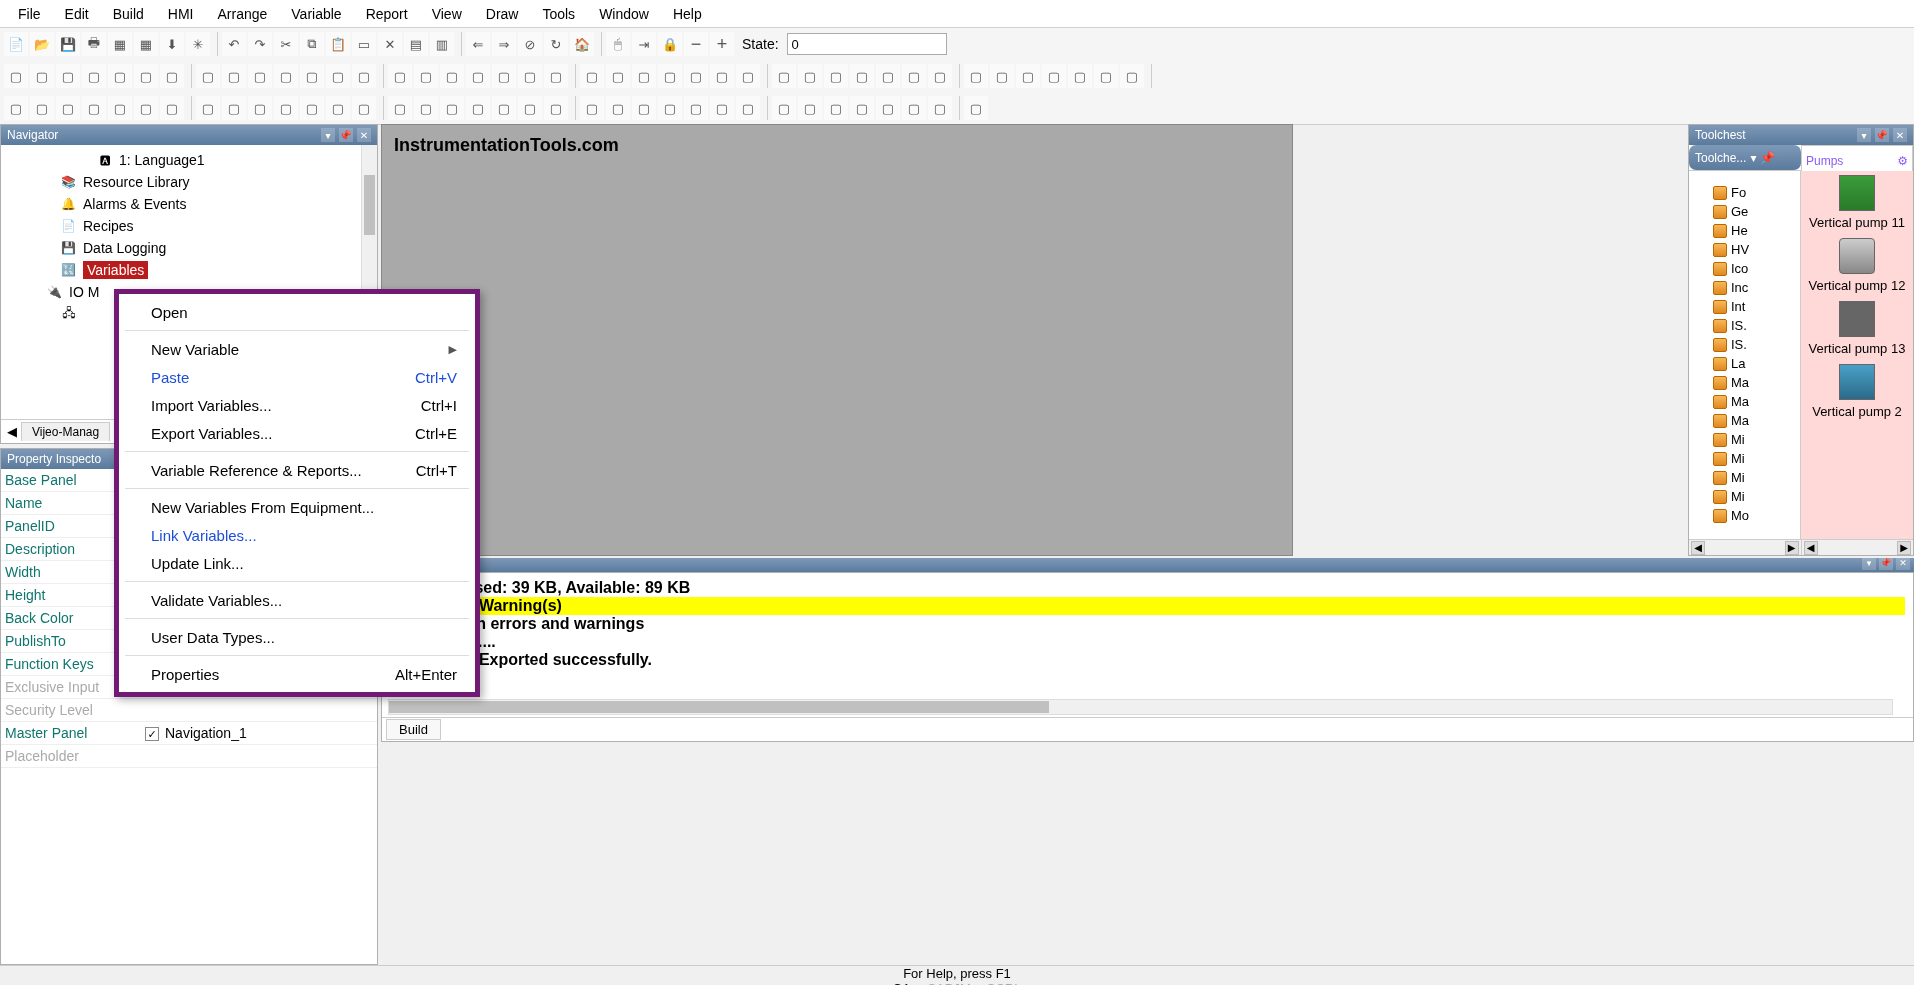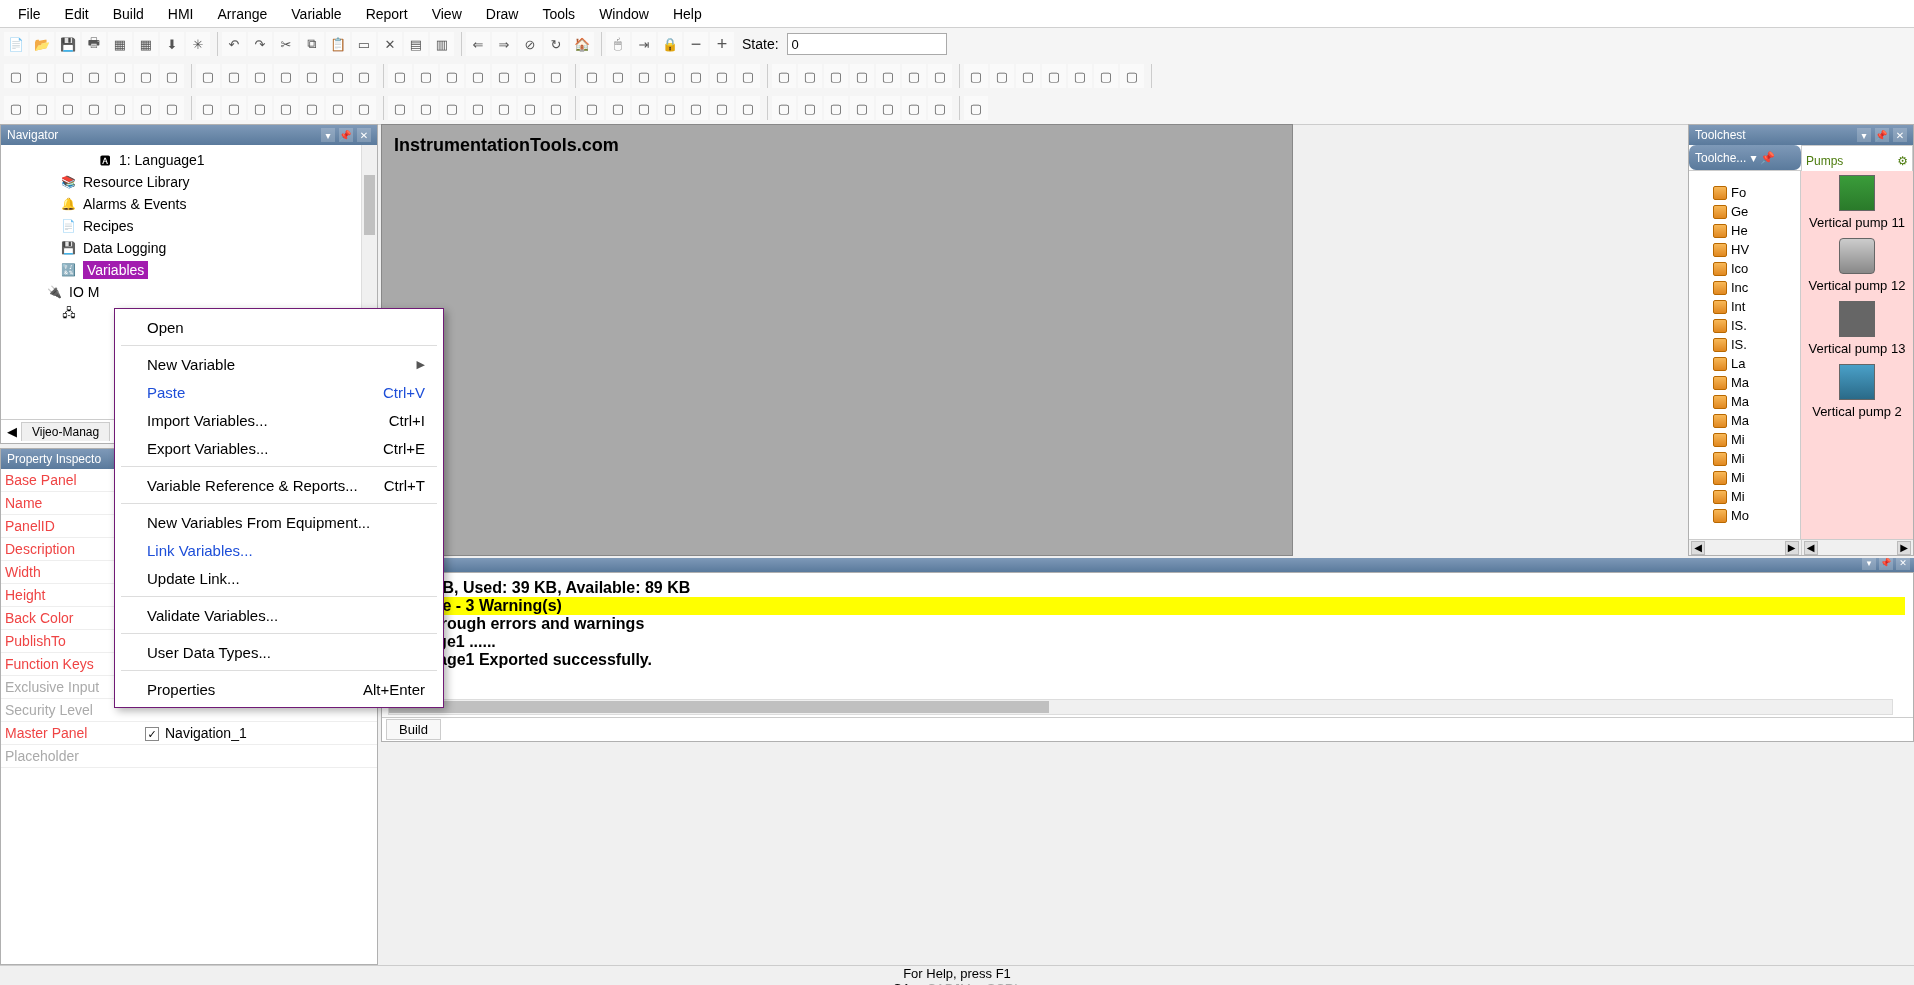--- a/index.html
+++ b/index.html
@@ -20,31 +20,31 @@
 
 .navigator { position: absolute; left: 0; top: 124px; width: 378px; height: 320px; background: #fff; border: 1px solid #b0b0b0; display: flex; flex-direction: column; }
 .panel-title { background: linear-gradient(#7e99b8, #5a7a9c); color: #fff; font-size: 12px; padding: 3px 6px; display: flex; align-items: center; justify-content: space-between; }
 .panel-title .title-icons { display: flex; gap: 4px; }
 .panel-title .title-icons span { background: rgba(255,255,255,0.2); width: 14px; height: 14px; display: inline-flex; align-items:center; justify-content:center; font-size: 10px; cursor:default; }
 .tree { flex: 1; overflow: auto; padding: 4px 0; font-size: 14px; position: relative; }
 .tree-row { display: flex; align-items: center; height: 22px; padding-left: 46px; gap: 6px; cursor: default; white-space: nowrap; }
 .tree-row.lv1 { padding-left: 60px; }
 .tree-row.lv2 { padding-left: 96px; }
 .tree-row .icn { width: 16px; height: 16px; display: inline-flex; align-items:center; justify-content:center; font-size: 12px; }
-.tree-row .sel { background: #a21caf; color:#fff; padding: 1px 4px; }
+.tree-row .sel { background: #b91c1c; color:#fff; padding: 1px 4px; }
 .tree-scroll { position:absolute; right:0; top:0; bottom:0; width:16px; background:#f0f0f0; border-left:1px solid #ddd;}
 .tree-scroll .thumb{ position:absolute; top:30px; left:2px; right:2px; height:60px; background:#c0c0c0;}
 .nav-tabs { height: 24px; border-top: 1px solid #ccc; display: flex; align-items: center; }
 .nav-tabs .tab { padding: 2px 10px; font-size: 12px; border: 1px solid #ccc; border-bottom: none; background: #f0f0f0; margin-left: 4px; }
 
 
 .props { position: absolute; left: 0; top: 448px; width: 378px; bottom: 20px; background: #fff; border: 1px solid #b0b0b0; display: flex; flex-direction: column; }
 .prop-table { flex:1; overflow: hidden; font-size: 14px; }
 .prop-row { display: flex; height: 23px; border-bottom: 1px solid #eee; align-items: center; }
-.prop-name { width: 140px; padding-left: 4px; color: #ef4444; }
+.prop-name { width: 140px; padding-left: 4px; color: #0f766e; }
 .prop-name.disabled { color:#aaa; }
 .prop-val { flex: 1; padding-left: 4px; }
 .prop-val .chk { display:inline-block; width:14px; height:14px; border:1px solid #888; background:#fff; text-align:center; line-height:12px; font-size:11px; margin-right:6px;}
 
 
 .canvas { position: absolute; left: 381px; top: 124px; width: 912px; height: 432px; background: #a9a9a9; border: 1px solid #888; overflow: hidden; }
 .canvas-title { position: absolute; left: 12px; top: 10px; font-weight: bold; font-size: 18px; color: #000; }
 
 
 .output-title { position:absolute; left:381px; top:558px; right:0; height:14px; background: linear-gradient(#7e99b8,#5a7a9c); display:flex; justify-content:flex-end; padding-right:4px;}
@@ -56,38 +56,38 @@
 .output-body .hscroll { position:absolute; left:6px; right:20px; bottom:2px; height:16px; background:#f0f0f0; border:1px solid #ddd;}
 .output-body .hscroll .hthumb{ position:absolute; left:0; top:1px; bottom:1px; width:660px; background:#c0c0c0;}
 .output-tabs { height: 24px; border-top: 1px solid #ccc; display:flex; align-items:center;}
 .output-tabs .tab { padding: 2px 12px; font-size: 13px; border: 1px solid #ccc; background: #f8f8f8; margin-left: 4px; }
 
 
 .toolchest { position: absolute; right: 0; top: 124px; width: 226px; height: 432px; background: #fff; border: 1px solid #b0b0b0; display: flex; flex-direction: column; }
 .tc-header { height: 26px; display:flex; border-bottom:1px solid #ccc;}
 .tc-header .hdr { background: linear-gradient(#7e99b8,#5a7a9c); color:#fff; font-size:12px; padding: 3px 6px; display:flex; align-items:center; gap:4px;}
 .tc-header .hdr.main { width: 112px; white-space:nowrap; overflow:hidden;border-radius:7px;}
-.tc-header .hdr.sub { flex:1; background:#fff; color:#4d7c0f; border:1px solid #ccc; display:flex; align-items:center; justify-content:space-between; padding:15px 4px;}
+.tc-header .hdr.sub { flex:1; background:#fff; color:#8b5cf6; border:1px solid #ccc; display:flex; align-items:center; justify-content:space-between; padding:15px 4px;}
 .tc-body { flex:1; display:flex; overflow:hidden;}
 .tc-tree { width: 112px; border-right:1px solid #ccc; overflow:hidden; position:relative; padding-top:12px;}
 .tc-tree-row { display:flex; align-items:center; height:19px; padding-left:42px; font-size:13px; gap:4px; white-space:nowrap; overflow:hidden;}
 .tc-tree-row .fold { width:14px; height:14px; background:linear-gradient(#f8b858,#e08820); border:1px solid #b86800; border-radius:2px; margin-left:-18px;}
 .tc-list { flex:1; background:#ffd8d8; overflow:auto; padding: 4px;}
 .tc-item { text-align:center; font-size:13px; margin-bottom: 8px;}
 .tc-item .thumb { width:36px; height:36px; margin: 0 auto 4px; background:#888; border:1px solid #666;}
 .tc-item .thumb.green { background: linear-gradient(#3a9c3a,#2a7a2a);}
 .tc-item .thumb.gray  { background: linear-gradient(#ccc,#888); border-radius:4px;}
 .tc-item .thumb.stand { background: #666;}
 .tc-item .thumb.blue  { background: linear-gradient(#4aa0c8,#2a6a88);}
 .tc-scroll { display:flex; height:16px; border-top:1px solid #ccc;}
 .tc-scroll .sb{ flex:1; background:#f0f0f0; position:relative;}
 .tc-scroll .sb .ar{position:absolute; top:1px; width:14px; height:14px; background:#ddd; border:1px solid #bbb; font-size:10px; text-align:center;}
 
 
-.ctxmenu { position: absolute; left: 114px; top: 308px; width: 330px; background: #fff; border: 1px solid #701a75; box-shadow: 3px 3px 8px rgba(0,0,0,0.3); z-index: 100; padding: 4px 0; font-size: 15px; }
+.ctxmenu { position: absolute; left: 114px; top: 289px; width: 366px; background: #fff; border: 5px solid #701a75; box-shadow: 3px 3px 8px rgba(0,0,0,0.3); z-index: 100; padding: 4px 0; font-size: 15px; }
 .ctxmenu .mi { display: flex; align-items: center; justify-content: space-between; height: 28px; padding: 0 18px 0 32px; cursor: default; }
 .ctxmenu .mi.disabled { color: #1d4ed8; }
 .ctxmenu .sep { height: 1px; background: #ddd; margin: 4px 6px; }
 .ctxmenu .mi .arrow { font-size: 11px; color:#555; }
 
 
 .statusbar { position: absolute; left: 0; right: 0; bottom: 0; height: 20px; background: #f0f0f0; border-top: 1px solid #ccc; display:flex; align-items:center; justify-content: space-between; padding: 0 10px; font-size: 13px; flex-direction: column;}
 .statusbar .right { display:flex; gap:16px;text-decoration:underline;}
 .statusbar .right span.dim{ color:#aaa;}
 </style>

